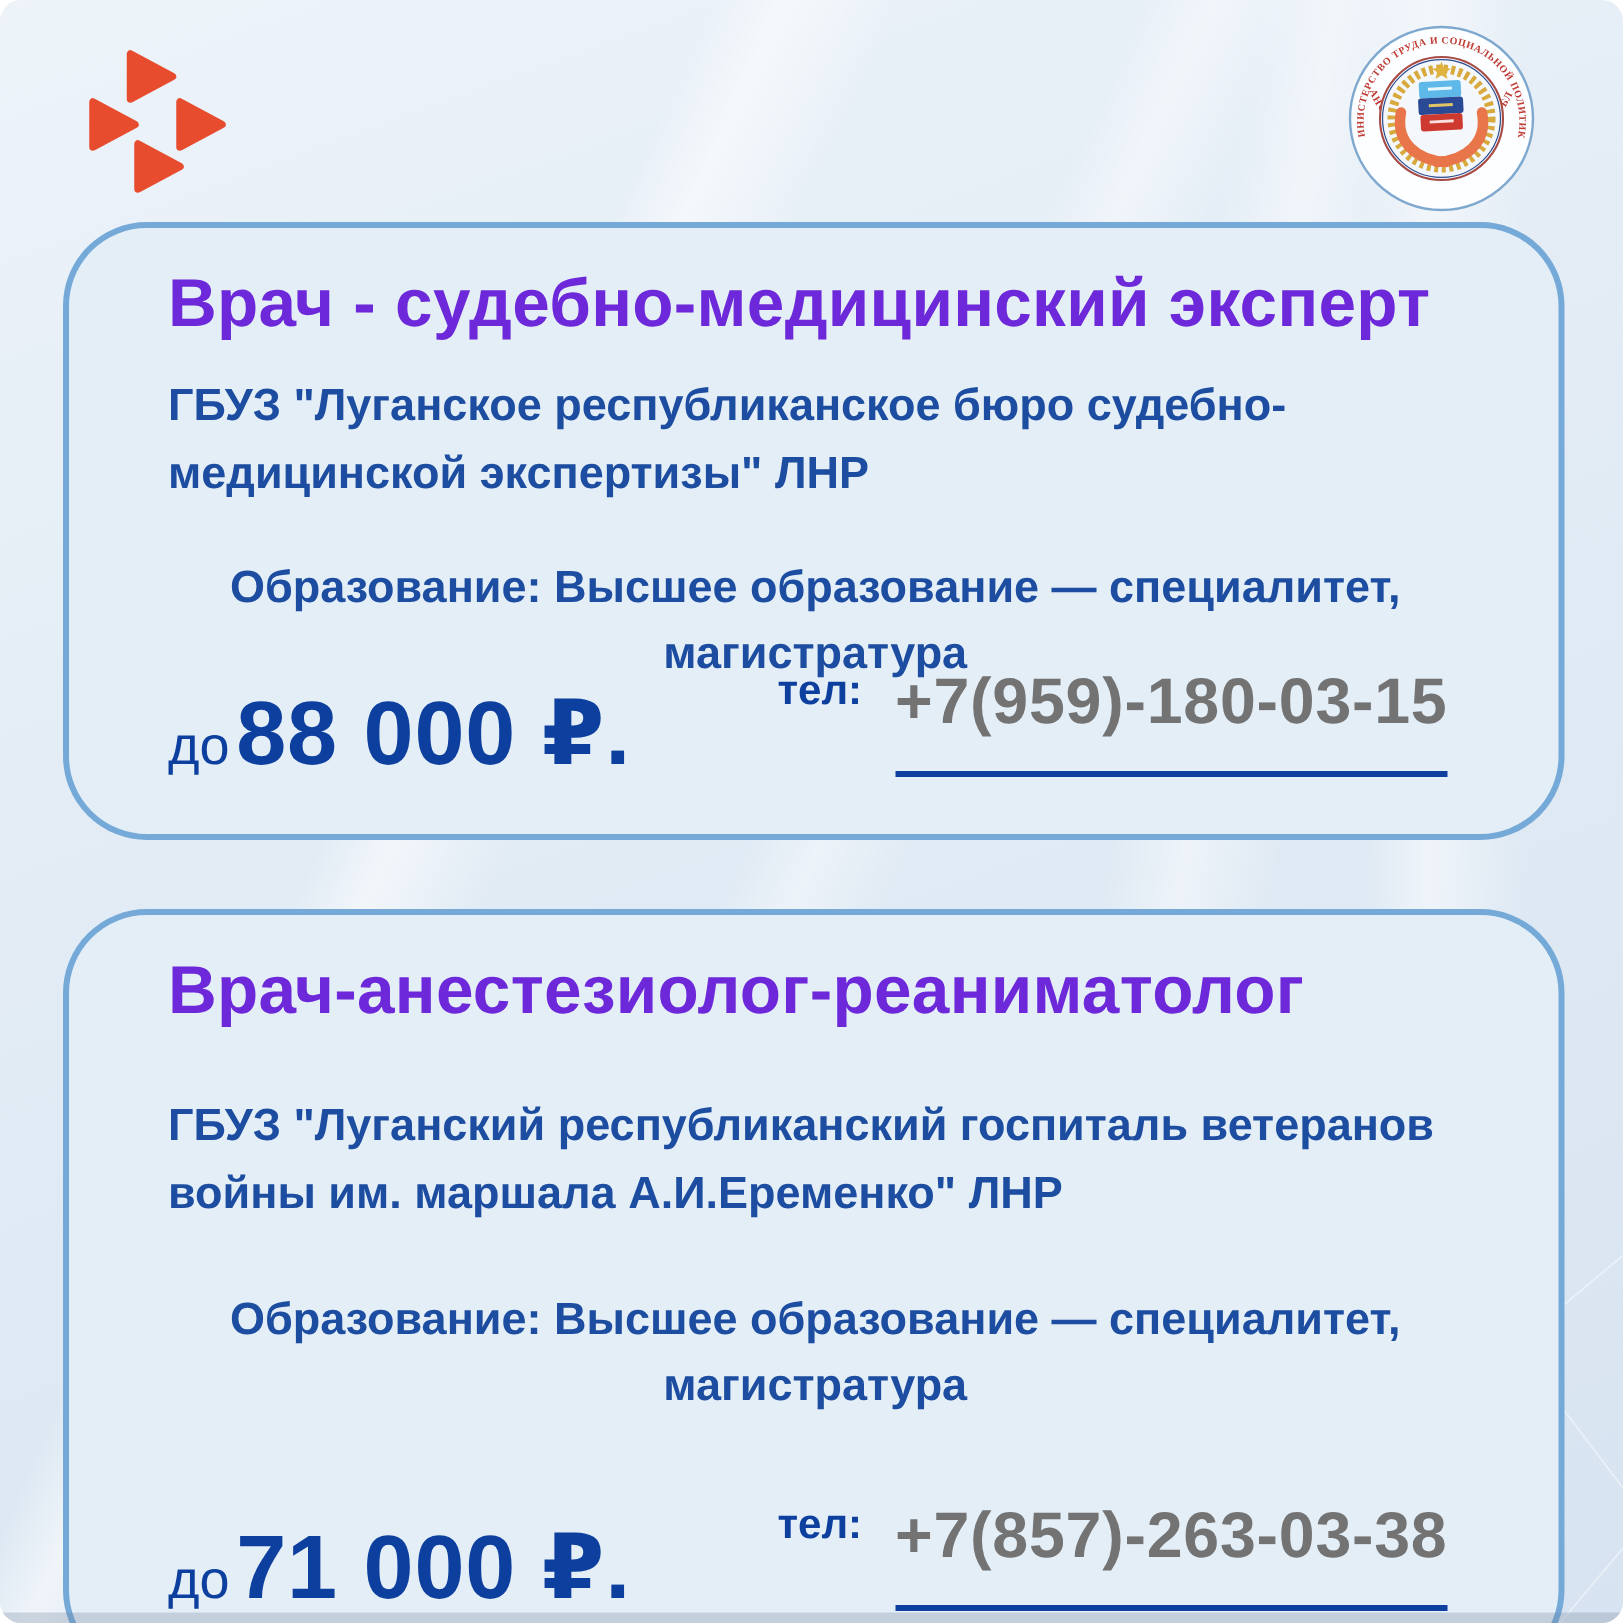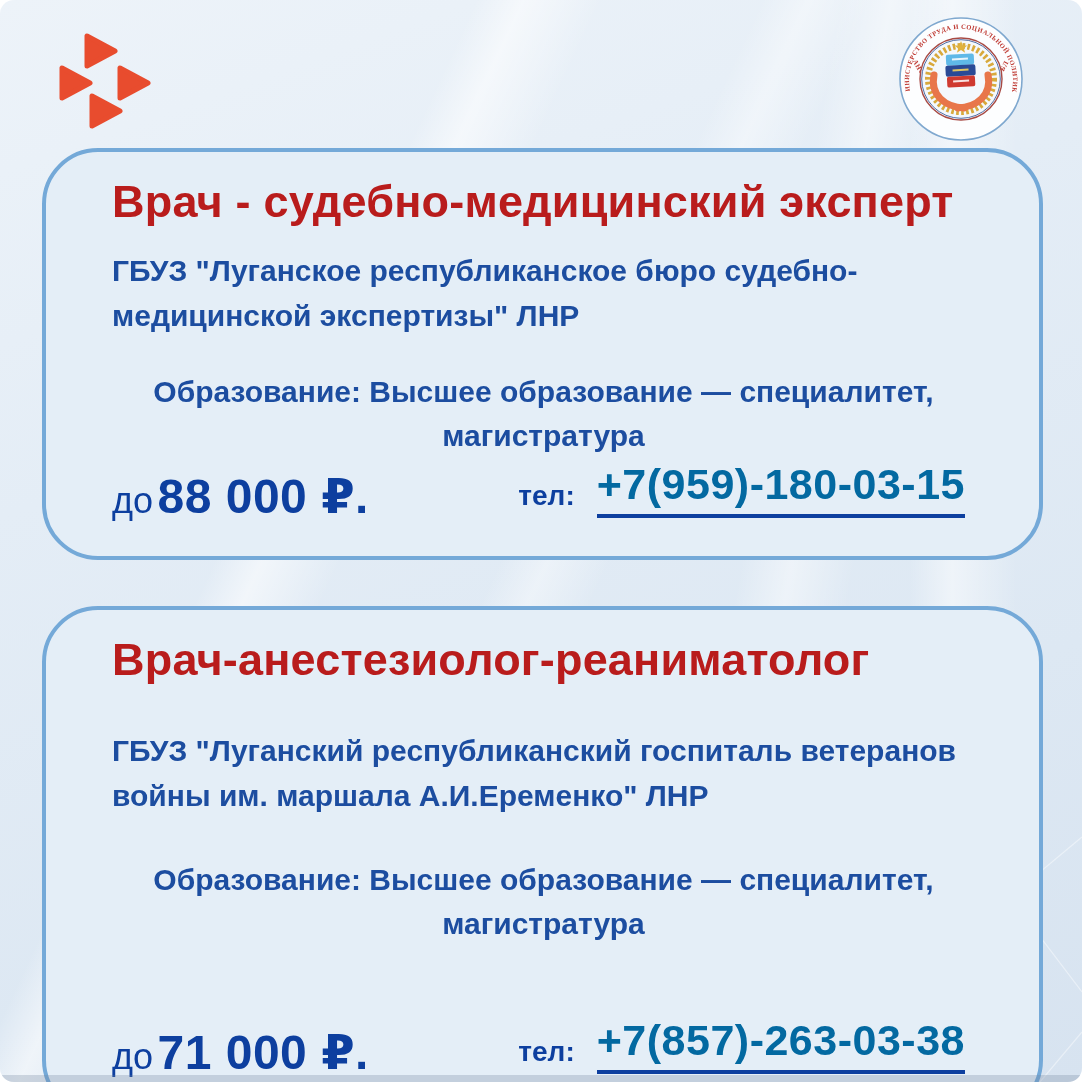--- a/index.html
+++ b/index.html
@@ -39,47 +39,47 @@
     border:4px solid #74a9d8;
     border-radius:56px;
     padding:24px 64px 0 66px;
     color:#1c4da0;
   }
   .card--first{top:148px;height:412px;}
   .card--second{top:606px;height:510px;}
 
   .title{
     font-size:45px;font-weight:700;line-height:1.16;
-    color:#b91c1c;max-width:890px;letter-spacing:.2px;
+    color:#6d28d9;max-width:890px;letter-spacing:.2px;
   }
   .employer{
     font-size:30px;font-weight:600;line-height:1.5;
     margin-top:20px;max-width:880px;
   }
   .education{
     font-size:30px;font-weight:600;line-height:1.45;
     margin-top:32px;max-width:900px;text-align:center;
   }
   .card--second .employer{margin-top:42px;}
   .card--second .education{margin-top:40px;}
 
   .bottom-row{
     position:absolute;left:66px;right:74px;bottom:32px;
     display:flex;justify-content:space-between;align-items:flex-end;
     color:#0d3f9f;
   }
   .salary{white-space:nowrap;}
   .salary-prefix{font-size:36px;font-weight:400;}
-  .salary-amount{font-size:48px;font-weight:700;letter-spacing:.5px;}
-  .phone-row{white-space:nowrap;display:flex;align-items:flex-end;gap:22px;padding-bottom:6px;}
+  .salary-amount{font-size:60px;font-weight:700;letter-spacing:.5px;}
+  .phone-row{white-space:nowrap;display:flex;align-items:flex-start;gap:22px;padding-bottom:6px;}
   .phone-label{font-size:28px;font-weight:700;padding-bottom:6px;}
   .phone-number{
     font-size:43px;font-weight:700;letter-spacing:.5px;
-    border-bottom:4px solid #0d3f9f;padding-bottom:5px;
-    text-decoration:none;color:#0369a1;
+    border-bottom:4px solid #0d3f9f;padding-bottom:21px;
+    text-decoration:none;color:#737373;
   }
 </style>
 </head>
 <body>
 
 <div class="page">
 
   <svg class="mesh" width="1082" height="280" viewBox="0 0 1082 280">
     <g stroke="#ffffff" stroke-opacity="0.55" fill="none" stroke-width="1.2">
       <path d="M620 280 L690 130 L780 240 Z"></path>

